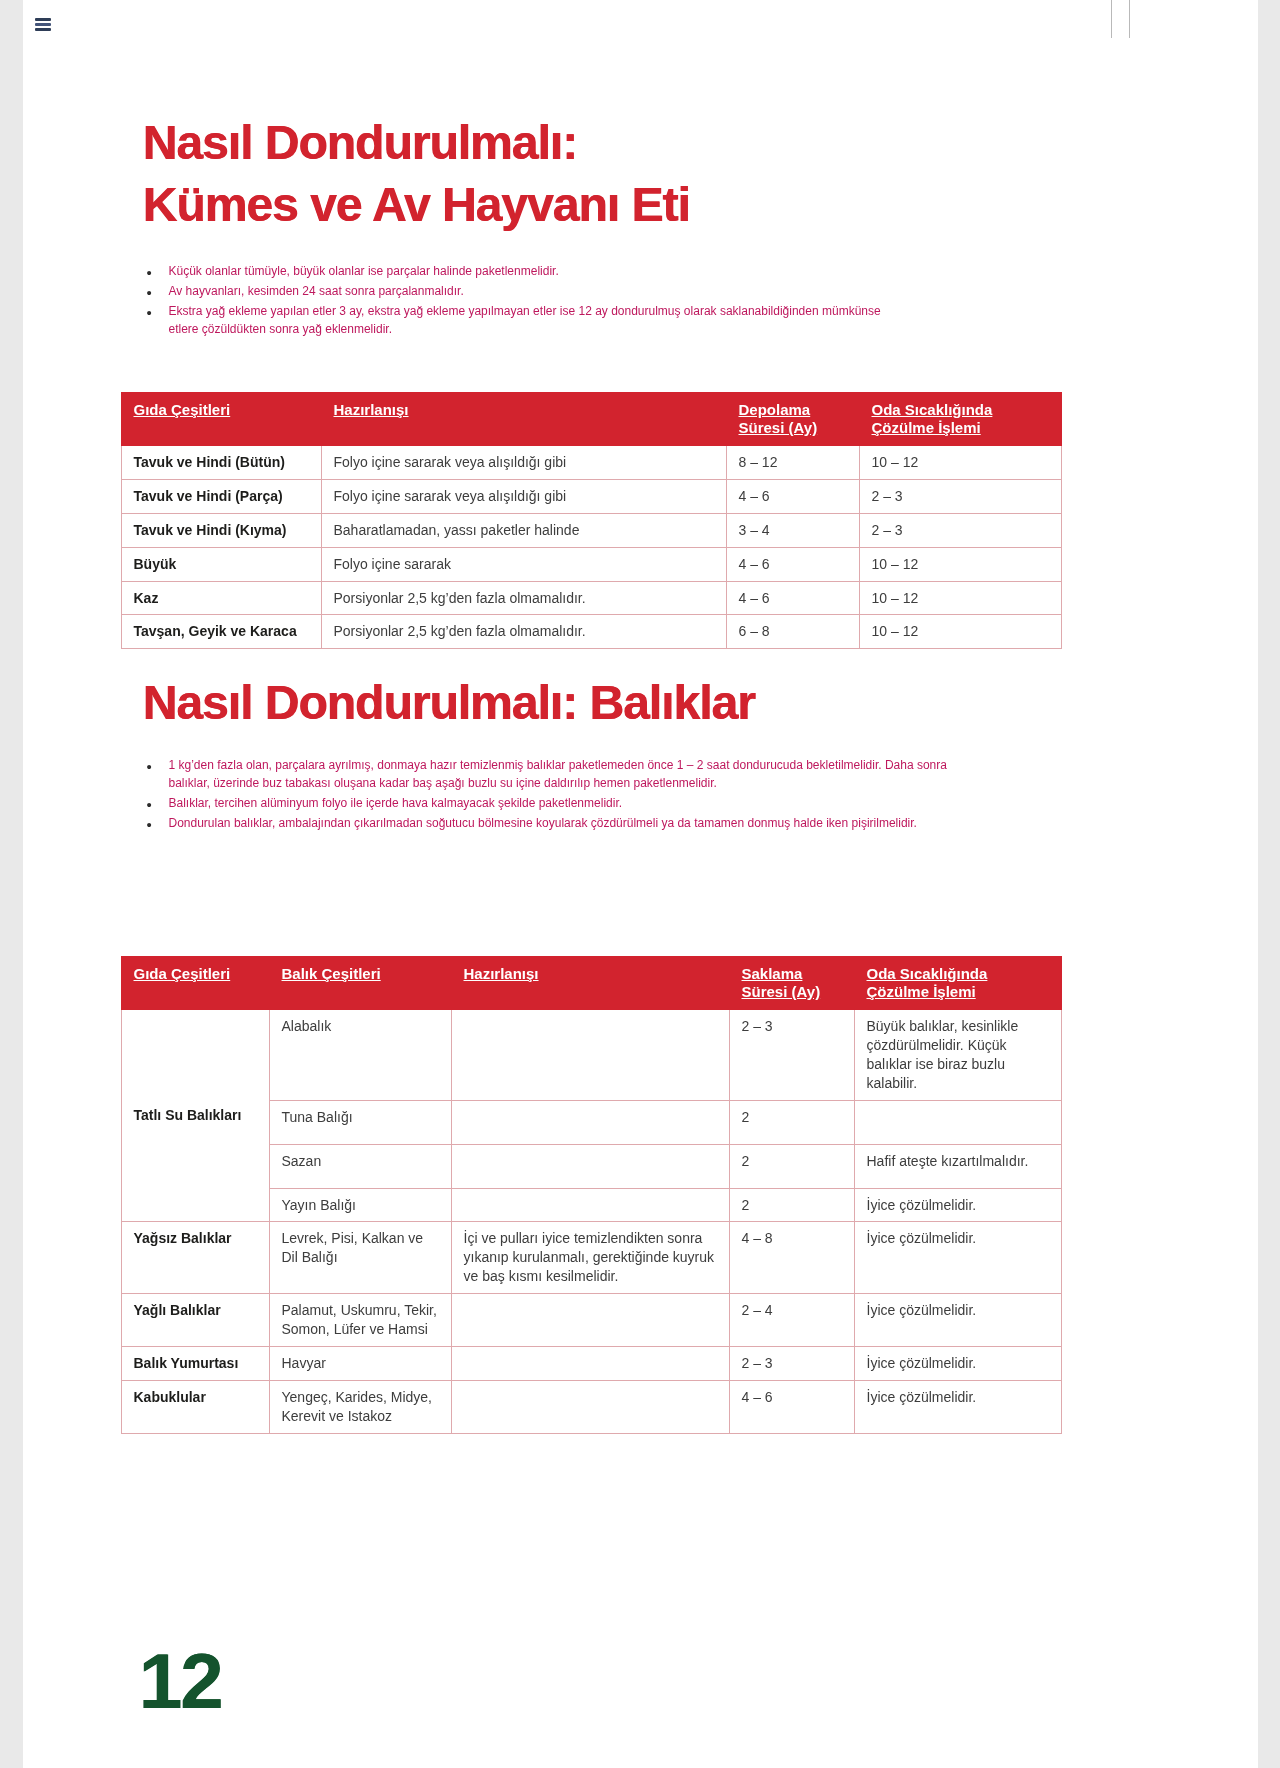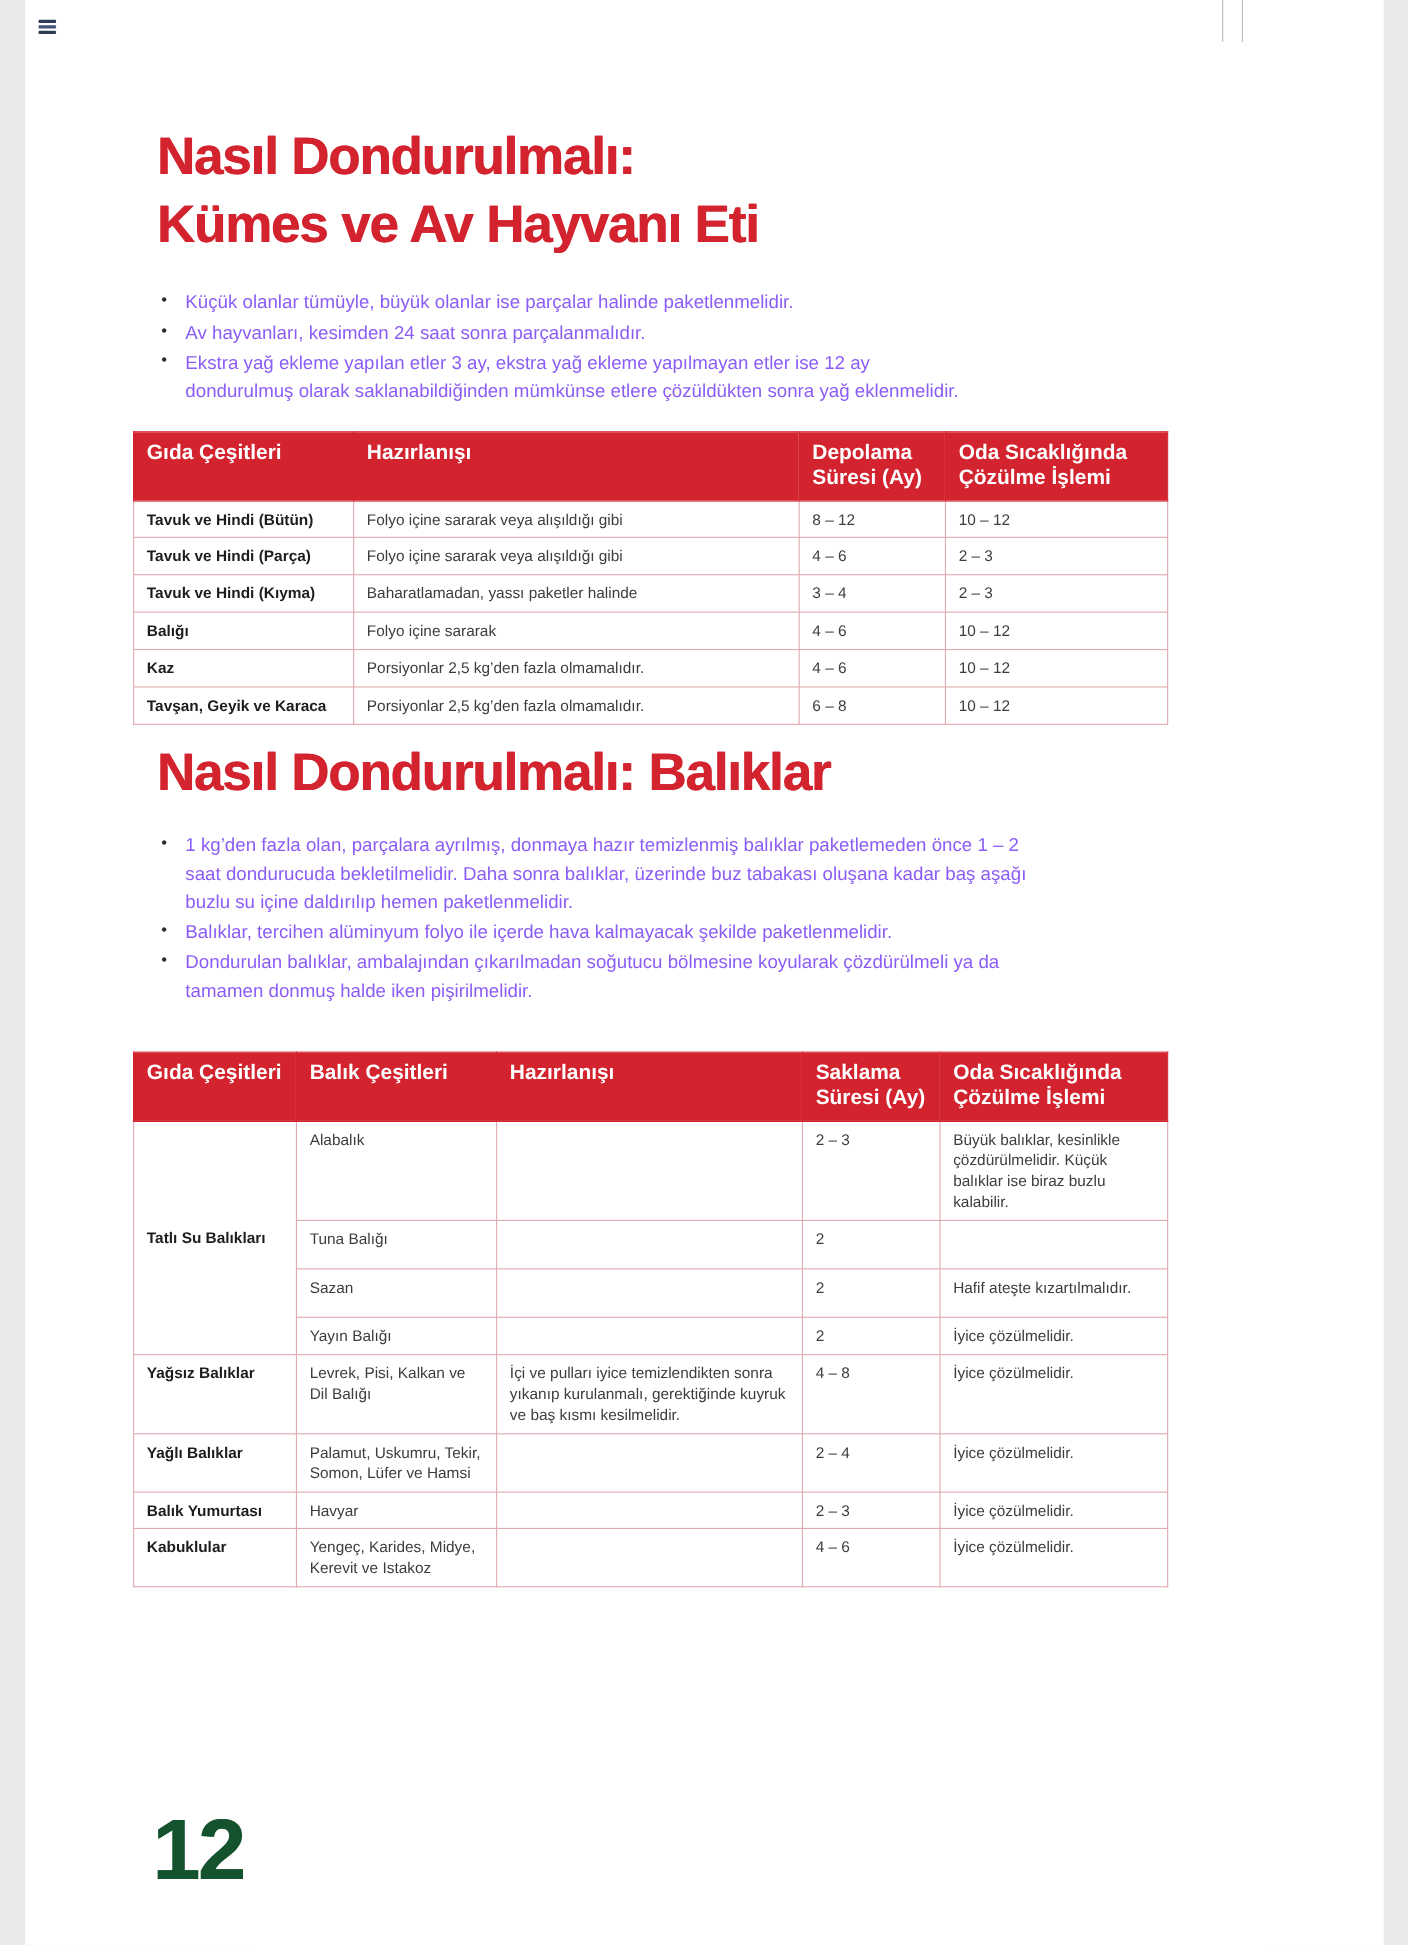--- a/index.html
+++ b/index.html
@@ -20,37 +20,38 @@
   
   .h-red {
     position:absolute; left:120px; color:#d2232e; font-weight:bold;
     font-size:48px; line-height:1.3; letter-spacing:-1px;
     text-shadow:0.7px 0 currentColor;
   }
   .h1 { top:112px; }
   .h2 { top:672px; white-space:nowrap; }
 
   
-  ul.bullets { position:absolute; left:122px; list-style:none; font-size:17px; line-height:1.5; color:#8b5cf6; }
+  ul.bullets { position:absolute; left:122px; list-style:none; font-size:12px; line-height:1.5; color:#be185d; }
   ul.bullets li { position:relative; padding-left:24px; margin-bottom:2px; }
   ul.bullets li::before { content:"•"; position:absolute; left:2px; top:0; color:#2c2c2c; font-size:15px; }
   .bullets1 { top:262px; width:740px; }
   .bullets2 { top:756px; width:810px; }
 
   
   table.t {
     position:absolute; left:98px; width:940px; border-collapse:collapse;
     font-size:14px; color:#3d3d3d; table-layout:fixed;
   }
   .t1 { top:392px; }
   .t2 { top:956px; }
   table.t th {
-    background:#d2232e; color:#ffffff; font-weight:bold; font-size:19px;
+    background:#d2232e; color:#ffffff; font-weight:bold; font-size:15px;
     text-align:left; vertical-align:top; padding:8px 12px; line-height:1.2;
     border:1px solid #d2232e;
+    text-decoration:underline;
   }
   table.t td {
     border:1px solid #dfa9ad; padding:7px 12px; vertical-align:top; line-height:1.35;
   }
   table.t td.c1 { font-weight:bold; color:#1d1d1b; }
   .t2 td.group { vertical-align:middle; }
   .t2 tr.tall td { height:44px; }
 
   
   .page-num {
@@ -110,21 +111,21 @@
         <td>4 – 6</td>
         <td>2 – 3</td>
       </tr>
       <tr>
         <td class="c1">Tavuk ve Hindi (Kıyma)</td>
         <td>Baharatlamadan, yassı paketler halinde</td>
         <td>3 – 4</td>
         <td>2 – 3</td>
       </tr>
       <tr>
-        <td class="c1">Balığı</td>
+        <td class="c1">Büyük</td>
         <td>Folyo içine sararak</td>
         <td>4 – 6</td>
         <td>10 – 12</td>
       </tr>
       <tr>
         <td class="c1">Kaz</td>
         <td>Porsiyonlar 2,5 kg’den fazla olmamalıdır.</td>
         <td>4 – 6</td>
         <td>10 – 12</td>
       </tr>

